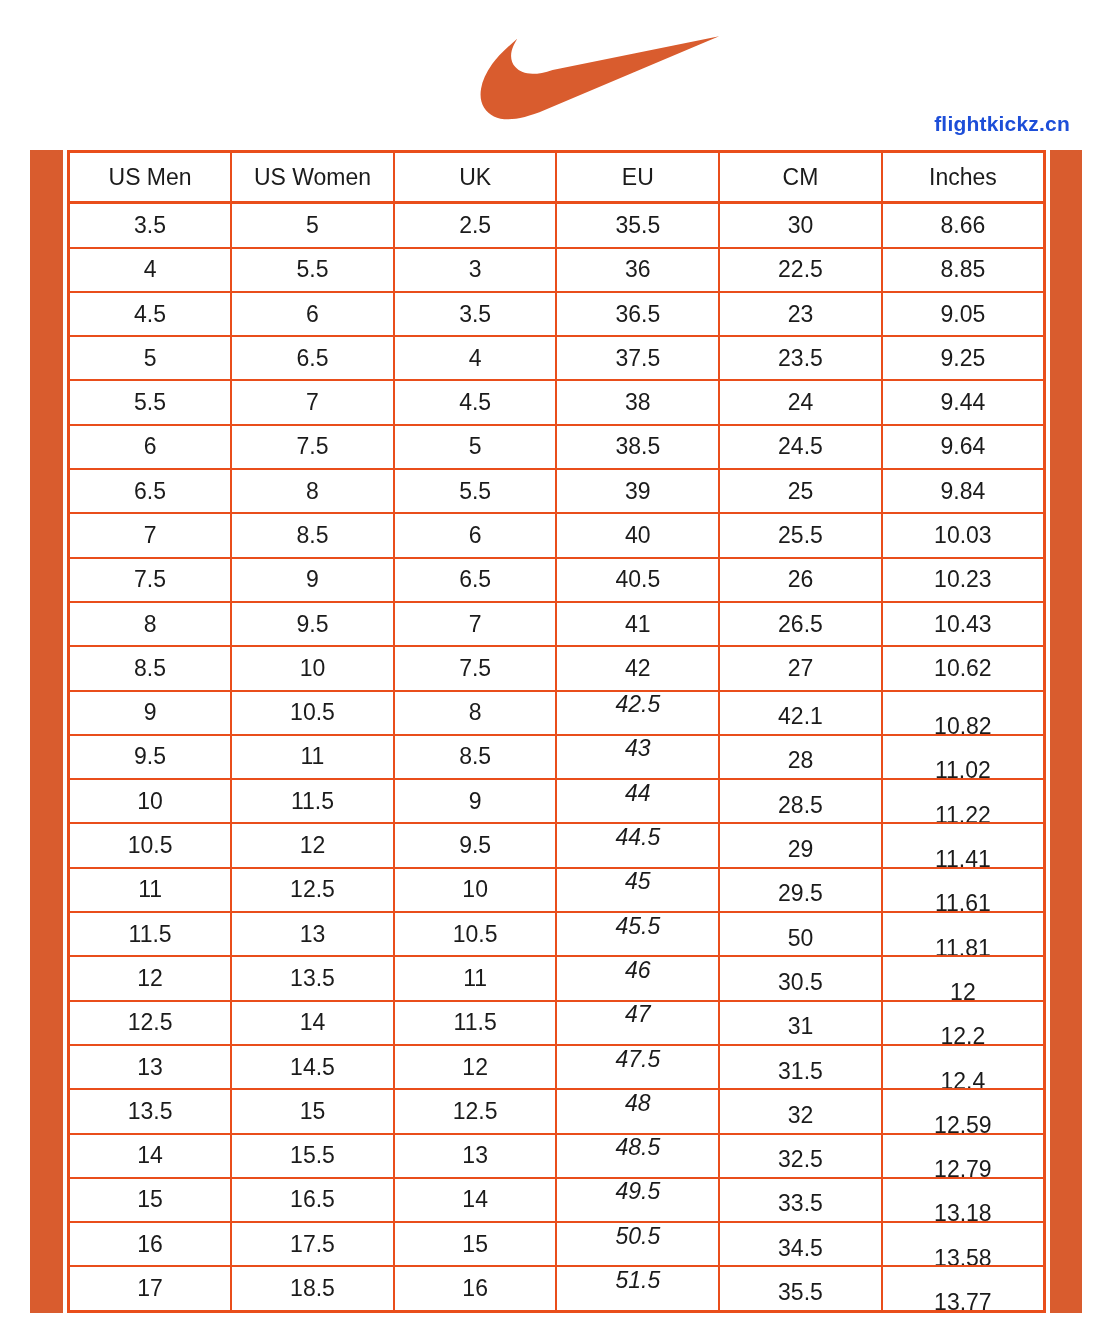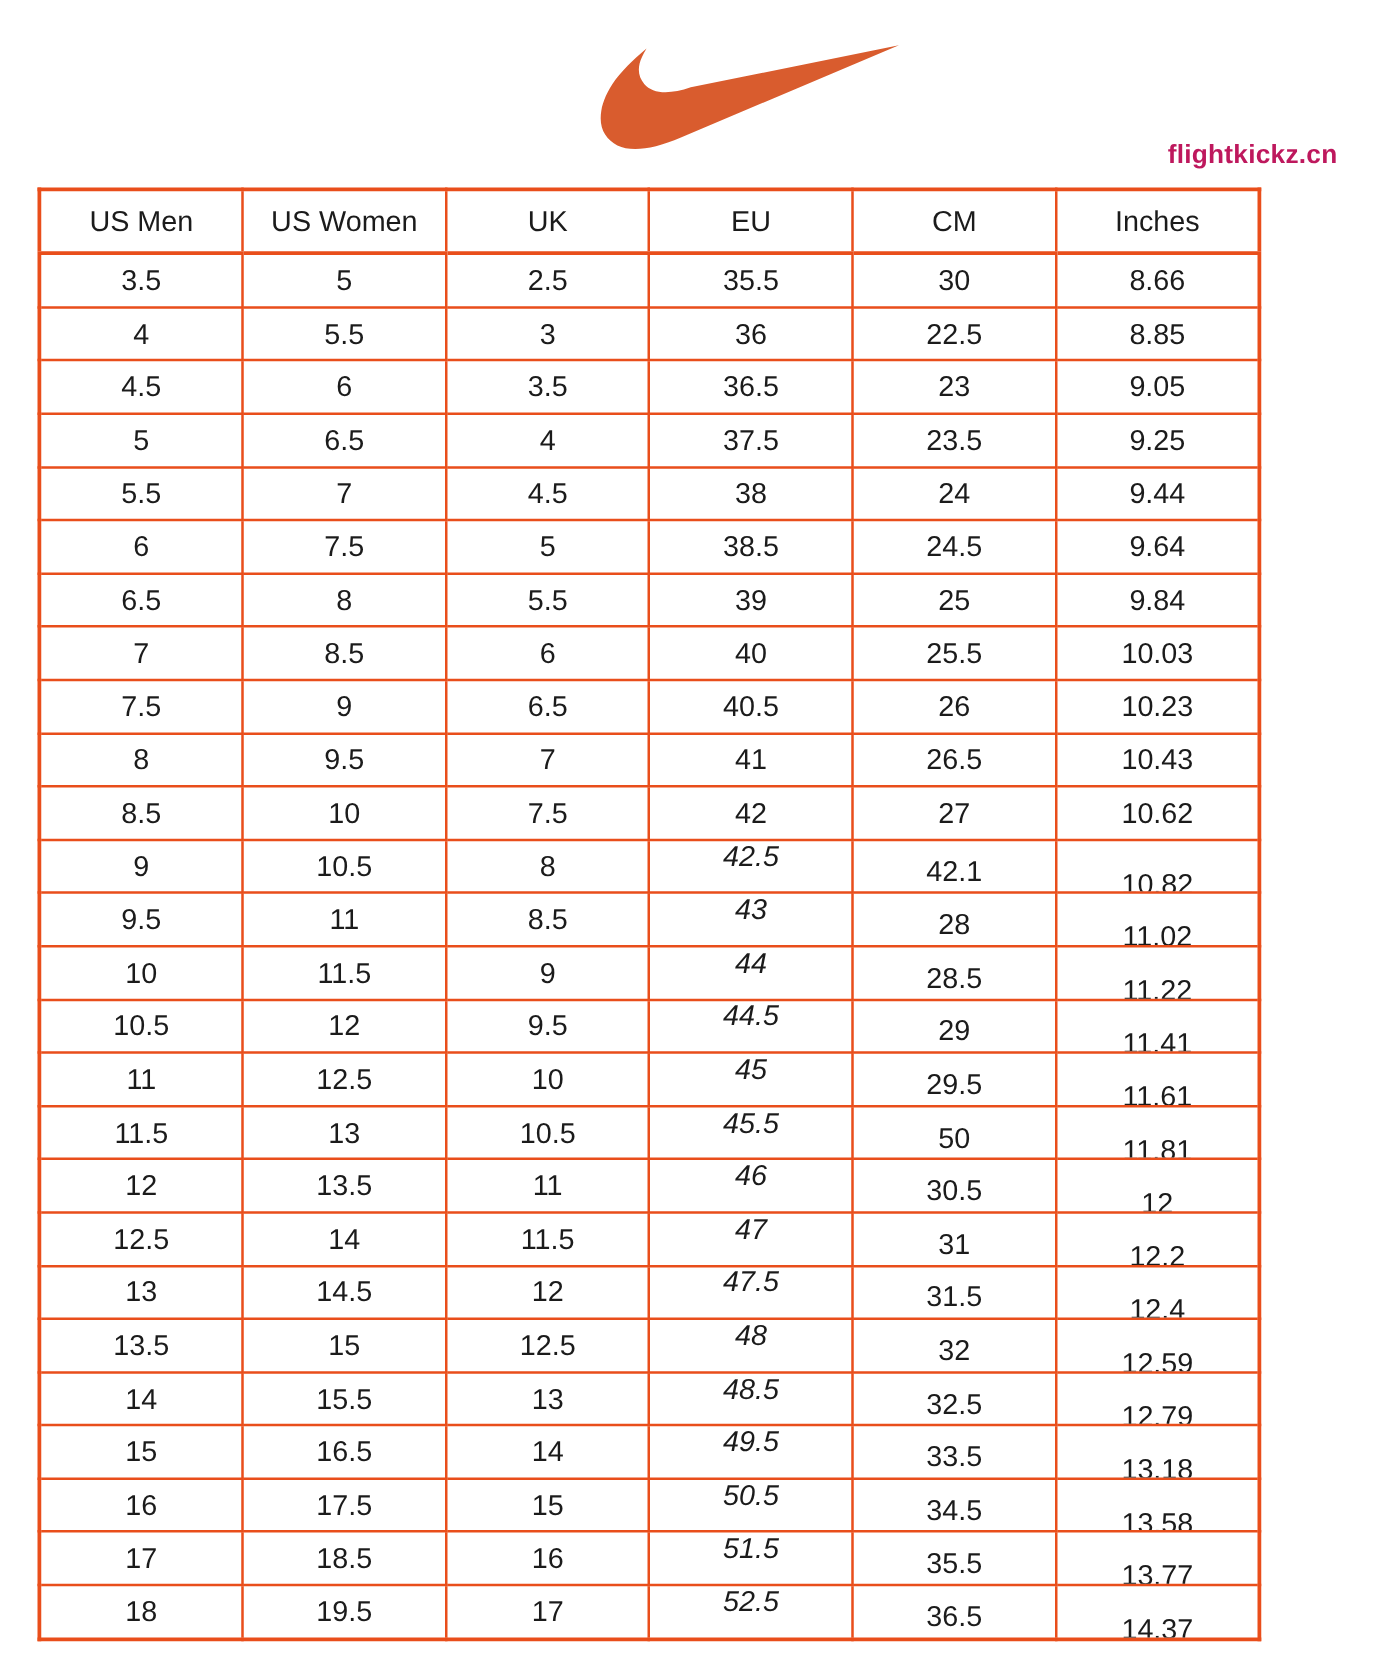--- a/index.html
+++ b/index.html
@@ -18,26 +18,26 @@
     overflow:hidden;
   }
   .logo-area{
     position:absolute; left:453px; top:26px;
     width:272px; height:98px;
   }
   .logo-area svg{display:block;width:100%;height:100%;}
   .site-label{
     position:absolute; top:112px; right:30px;
     font-size:21px; font-weight:600; letter-spacing:0.2px;
-    color:#be185d;
+    color:#1d4ed8;
   }
   .chart-wrap{
     position:absolute; left:30px; top:150px;
     width:1052px; height:1163px;
-    display:flex; align-items:stretch;flex-direction:column;
+    display:flex; align-items:stretch;
   }
   .side-bar{ background:var(--accent); }
   .side-bar.left{ width:33px; margin-right:4px; }
   .side-bar.right{ width:32px; margin-left:4px; }
   table.size-table{
     flex:1 1 auto;
     border-collapse:collapse;
     table-layout:fixed;
     width:979px; height:1163px;
     background:#fff;
@@ -287,24 +287,16 @@
           <td><span class="v">13.58</span></td>
         </tr>
         <tr>
           <td><span class="v">17</span></td>
           <td><span class="v">18.5</span></td>
           <td><span class="v">16</span></td>
           <td><span class="v">51.5</span></td>
           <td><span class="v">35.5</span></td>
           <td><span class="v">13.77</span></td>
         </tr>
-        <tr>
-          <td><span class="v">18</span></td>
-          <td><span class="v">19.5</span></td>
-          <td><span class="v">17</span></td>
-          <td><span class="v">52.5</span></td>
-          <td><span class="v">36.5</span></td>
-          <td><span class="v">14.37</span></td>
-        </tr>
       </tbody>
   </table>
   <div class="side-bar right"></div>
 </div>
 
 </body></html>

